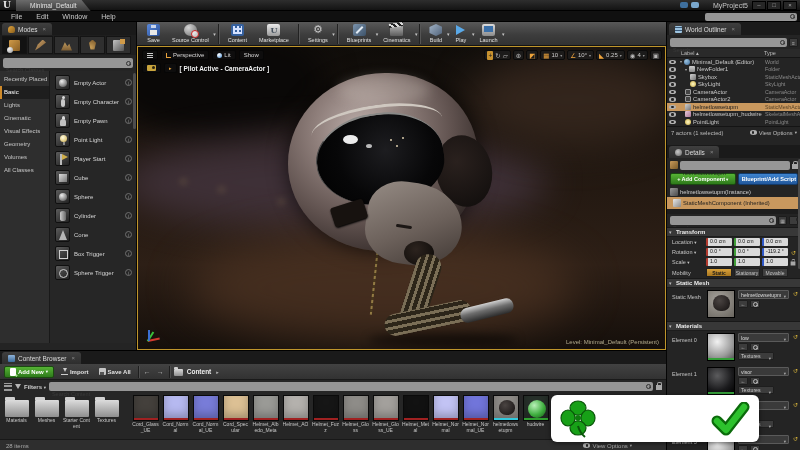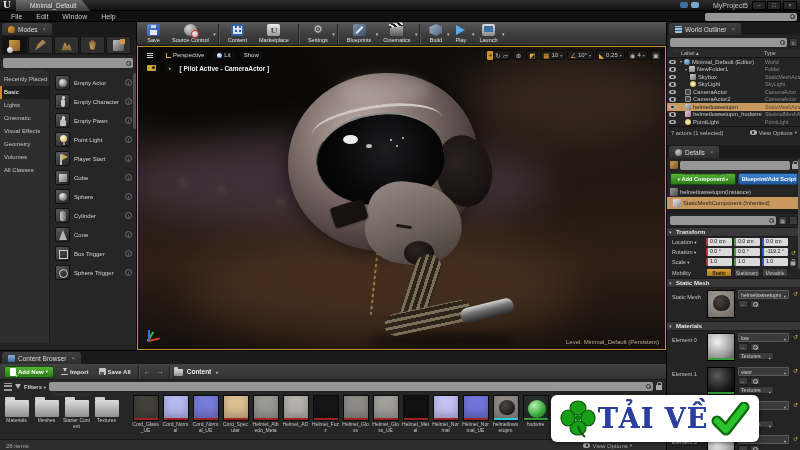--- a/index.html
+++ b/index.html
@@ -972,20 +972,19 @@
     <svg width="36" height="38" viewBox="0 0 36 38">
       <g fill="#17a017" stroke="#0a560a" stroke-width="1.2">
         <ellipse cx="18" cy="8" rx="8" ry="7"></ellipse>
         <ellipse cx="28" cy="18" rx="7" ry="8"></ellipse>
         <ellipse cx="18" cy="28" rx="8" ry="7"></ellipse>
         <ellipse cx="8" cy="18" rx="7" ry="8"></ellipse>
       </g>
       <path d="M18 26 Q20 33 25 37" stroke="#0a560a" stroke-width="2" fill="none"></path>
       <circle cx="18" cy="18" r="3" fill="#0e7a0e"></circle>
     </svg>
-    <span id="wm-text">TẢI VỀ</span>
     <svg width="40" height="34" viewBox="0 0 40 34">
       <path d="M7 19 L16 28 L34 5" fill="none" stroke="#0b6b0b" stroke-width="11" stroke-linecap="round" stroke-linejoin="round"></path>
       <path d="M7 19 L16 28 L34 5" fill="none" stroke="#2dc22d" stroke-width="6.5" stroke-linecap="round" stroke-linejoin="round"></path>
     </svg>
   </div>
 
 </div>
 
 </body></html>

